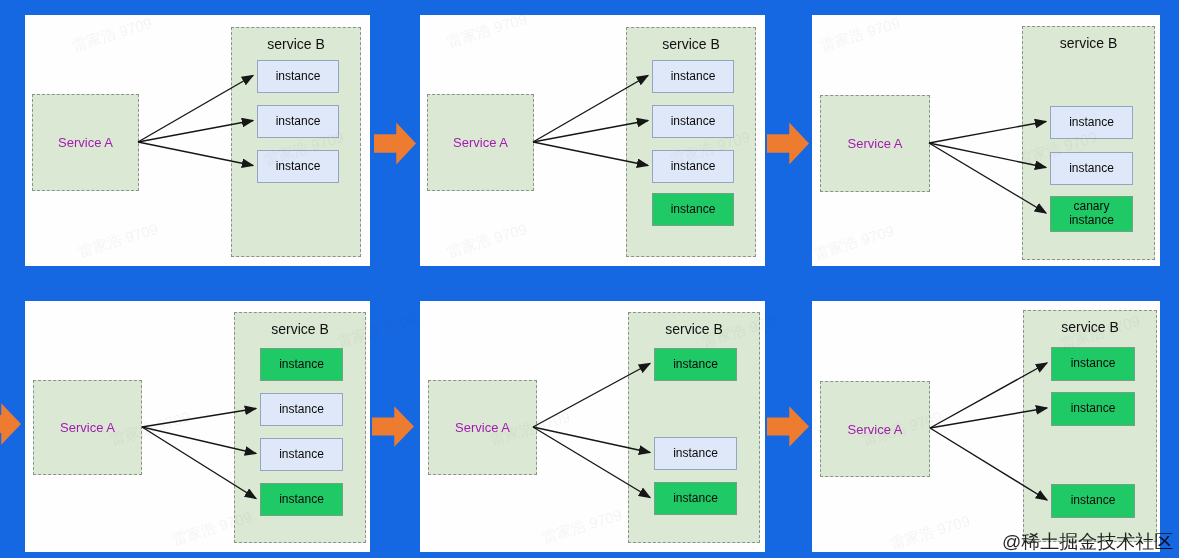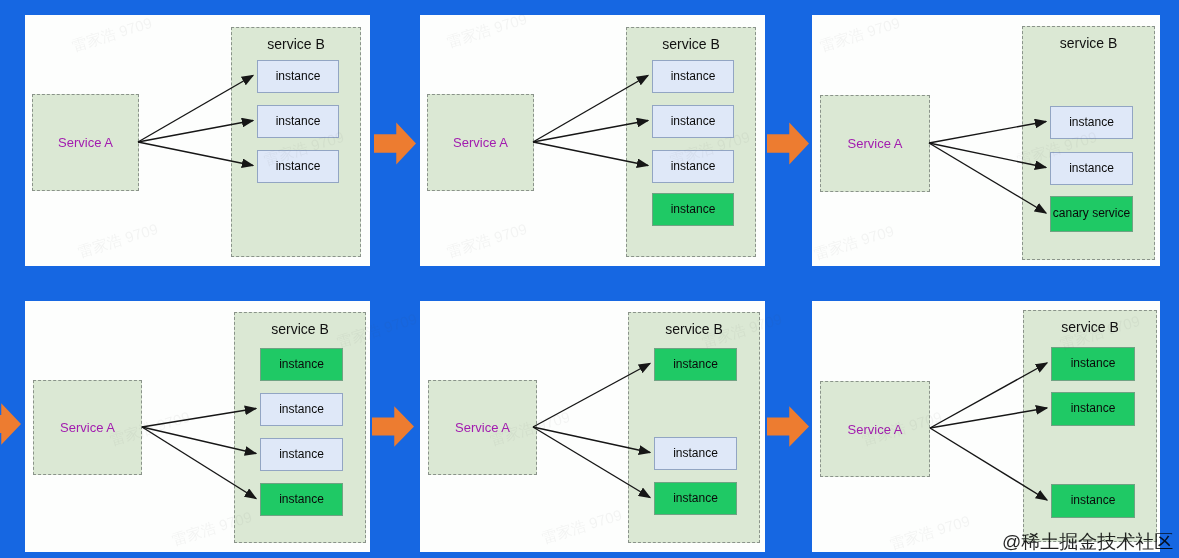--- a/index.html
+++ b/index.html
@@ -104,21 +104,21 @@
         <div class="svc-b" style="left: 210px; top: 11px; width: 131px; height: 232px;">
           <div class="svc-b-title">service B</div>
         </div>
         <div class="inst blue" style="left: 238px; top: 91px; width: 81px; height: 31px;">
           <span>instance</span>
         </div>
         <div class="inst blue" style="left: 238px; top: 137px; width: 81px; height: 31px;">
           <span>instance</span>
         </div>
         <div class="inst green" style="left: 238px; top: 181px; width: 81px; height: 34px;">
-          <span>canary service</span>
+          <span>canary instance</span>
         </div>
         <svg width="348" height="251" class="wires">
           <defs>
             <marker id="ah2" markerWidth="9" markerHeight="7" refX="8" refY="3.5" orient="auto">
               <path d="M0,0 L9,3.5 L0,7 Z" fill="#161616"></path>
             </marker>
           </defs>
           <line x1="117" y1="128" x2="234" y2="106.5" stroke="#161616" stroke-width="1.4" marker-end="url(#ah2)"></line>
           <line x1="117" y1="128" x2="234" y2="152.5" stroke="#161616" stroke-width="1.4" marker-end="url(#ah2)"></line>
           <line x1="117" y1="128" x2="234" y2="198" stroke="#161616" stroke-width="1.4" marker-end="url(#ah2)"></line>

